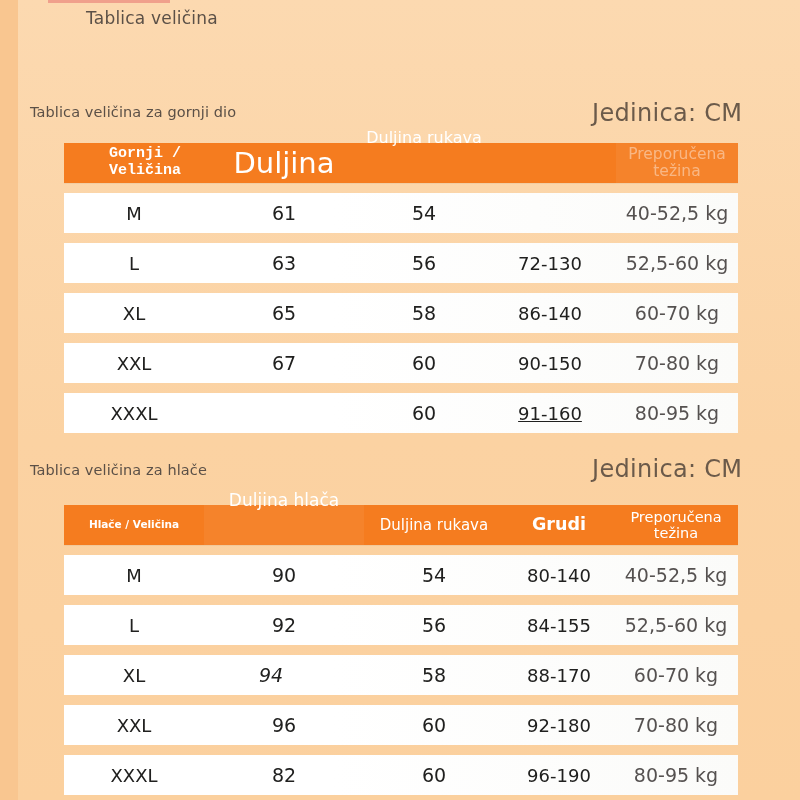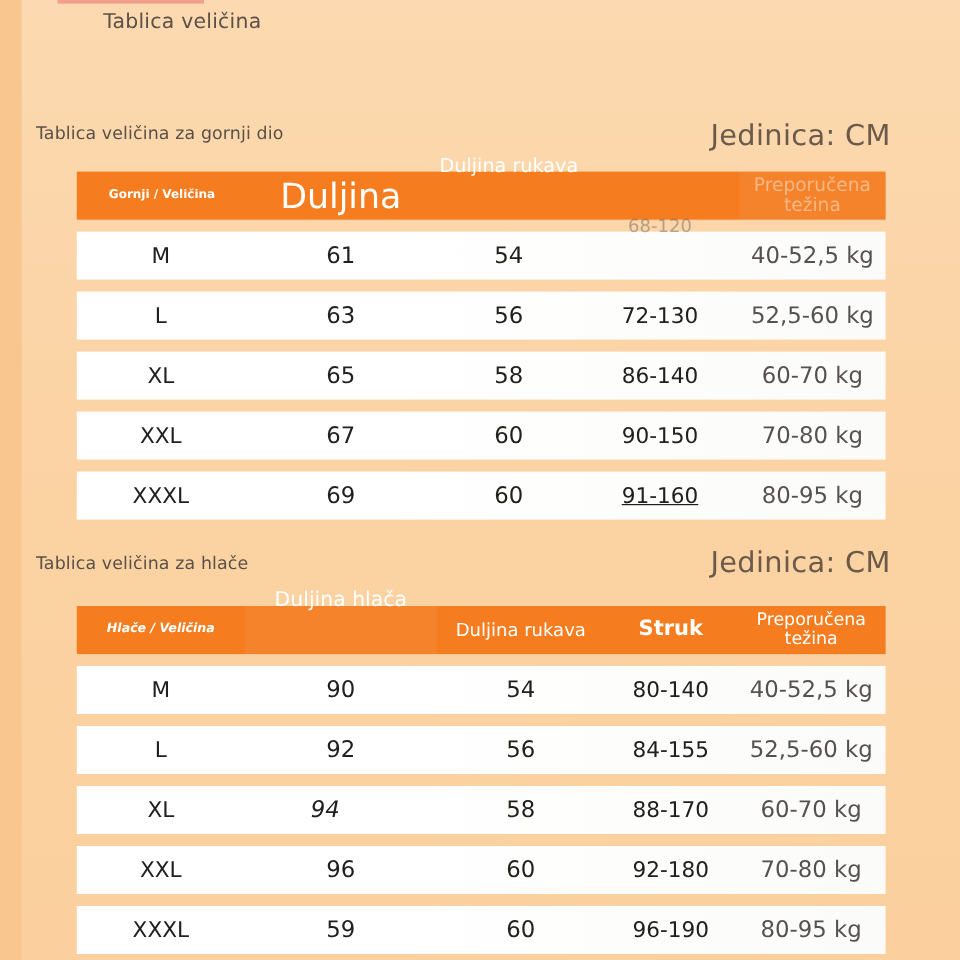--- a/index.html
+++ b/index.html
@@ -141,37 +141,34 @@
   <div class="top-rule"></div>
 
   <div class="page-title">Tablica veličina</div>
 
   <div class="section-title" style="left:30px; top:104px;">Tablica veličina za gornji dio</div>
   <div class="unit-label" style="left:592px; top:99px;">Jedinica: CM</div>
 
   <div class="table" style="top:143px;">
 
     <div class="thead">
-      <div class="th" style="left:1px;   width:140px; font-size:10px; font-weight:bold;">Gornji / Veličina</div>
+      <div class="th" style="left:11px;   width:140px; font-size:15px; font-weight:bold;font-family:Liberation Mono, monospace;">Gornji / Veličina</div>
       <div class="th" style="left:140px; width:160px; font-size:29px;">Duljina</div>
       <div class="th overflow-up" style="left:300px; width:120px; font-size:16px;">
         <span>Duljina rukava</span>
       </div>
       <div class="th tint faded" style="left:552px; width:122px; font-size:15.5px;">Preporučena težina</div>
     </div>
 
     <div class="tbody">
 
       <div class="row">
         <div class="cell size" style="left:0px;   width:140px;">M</div>
         <div class="cell num" style="left:140px; width:160px;">61</div>
         <div class="cell num" style="left:300px; width:120px;">54</div>
-        <div class="cell ghost" style="left:420px; width:132px;">
-            <span>68-120</span>
-          </div>
         <div class="cell weight" style="left:552px; width:122px;">40-52,5 kg</div>
       </div>
 
       <div class="row">
         <div class="cell size" style="left:0px;   width:140px;">L</div>
         <div class="cell num" style="left:140px; width:160px;">63</div>
         <div class="cell num" style="left:300px; width:120px;">56</div>
         <div class="cell range" style="left:420px; width:132px;">72-130</div>
         <div class="cell weight" style="left:552px; width:122px;">52,5-60 kg</div>
       </div>
@@ -187,41 +184,40 @@
       <div class="row">
         <div class="cell size" style="left:0px;   width:140px;">XXL</div>
         <div class="cell num" style="left:140px; width:160px;">67</div>
         <div class="cell num" style="left:300px; width:120px;">60</div>
         <div class="cell range" style="left:420px; width:132px;">90-150</div>
         <div class="cell weight" style="left:552px; width:122px;">70-80 kg</div>
       </div>
 
       <div class="row">
         <div class="cell size" style="left:0px;   width:140px;">XXXL</div>
-        <div class="cell num" style="left:140px; width:160px;">69</div>
         <div class="cell num" style="left:300px; width:120px;">60</div>
         <div class="cell range" style="left:420px; width:132px;text-decoration:underline;">91-160</div>
         <div class="cell weight" style="left:552px; width:122px;">80-95 kg</div>
       </div>
 
     </div>
   </div>
 
   <div class="section-title" style="left:30px; top:462px;">Tablica veličina za hlače</div>
   <div class="unit-label" style="left:592px; top:455px;">Jedinica: CM</div>
 
   <div class="table" style="top:505px;">
 
     <div class="thead">
-      <div class="th" style="left:0px;   width:140px; font-size:10.5px; font-weight:bold;font-style:italic;">Hlače / Veličina</div>
+      <div class="th" style="left:0px;   width:140px; font-size:10.5px; font-weight:bold;">Hlače / Veličina</div>
       <div class="th tint overflow-up" style="left:140px; width:160px; font-size:17px;">
         <span>Duljina hlača</span>
       </div>
       <div class="th" style="left:300px; width:140px; font-size:15px;">Duljina rukava</div>
-      <div class="th" style="left:440px; width:110px; font-size:17.5px; font-weight:bold;">Struk</div>
+      <div class="th" style="left:440px; width:110px; font-size:17.5px; font-weight:bold;">Grudi</div>
       <div class="th" style="left:550px; width:124px; font-size:14.5px;">Preporučena težina</div>
     </div>
 
     <div class="tbody">
 
       <div class="row">
         <div class="cell size" style="left:0px;   width:140px;">M</div>
         <div class="cell num" style="left:140px; width:160px;">90</div>
         <div class="cell num" style="left:300px; width:140px;">54</div>
         <div class="cell range" style="left:440px; width:110px;">80-140</div>
@@ -247,21 +243,21 @@
       <div class="row">
         <div class="cell size" style="left:0px;   width:140px;">XXL</div>
         <div class="cell num" style="left:140px; width:160px;">96</div>
         <div class="cell num" style="left:300px; width:140px;">60</div>
         <div class="cell range" style="left:440px; width:110px;">92-180</div>
         <div class="cell weight" style="left:550px; width:124px;">70-80 kg</div>
       </div>
 
       <div class="row">
         <div class="cell size" style="left:0px;   width:140px;">XXXL</div>
-        <div class="cell num" style="left:140px; width:160px;">59</div>
+        <div class="cell num" style="left:140px; width:160px;">82</div>
         <div class="cell num" style="left:300px; width:140px;">60</div>
         <div class="cell range" style="left:440px; width:110px;">96-190</div>
         <div class="cell weight" style="left:550px; width:124px;">80-95 kg</div>
       </div>
 
     </div>
   </div>
 
 </div>
 

